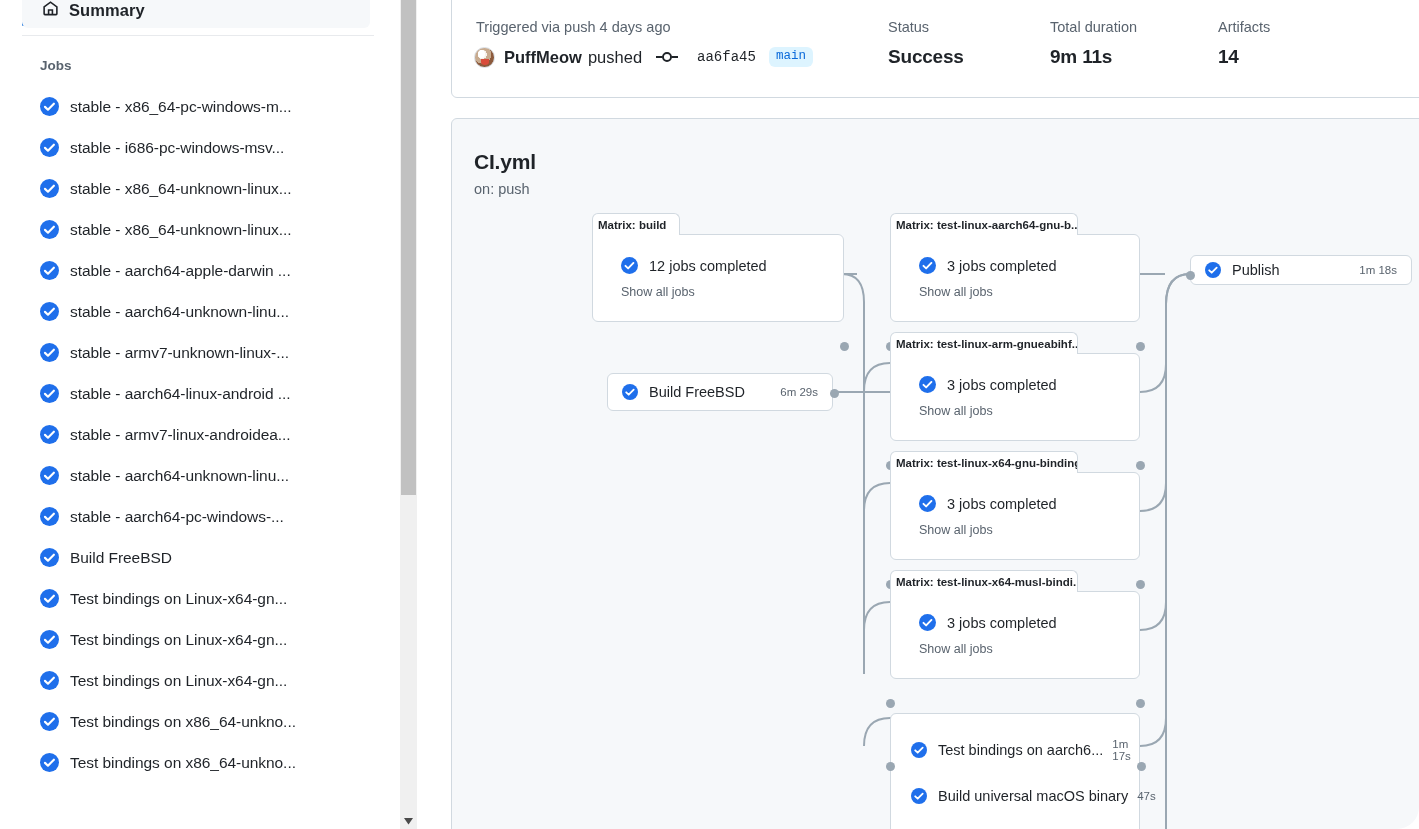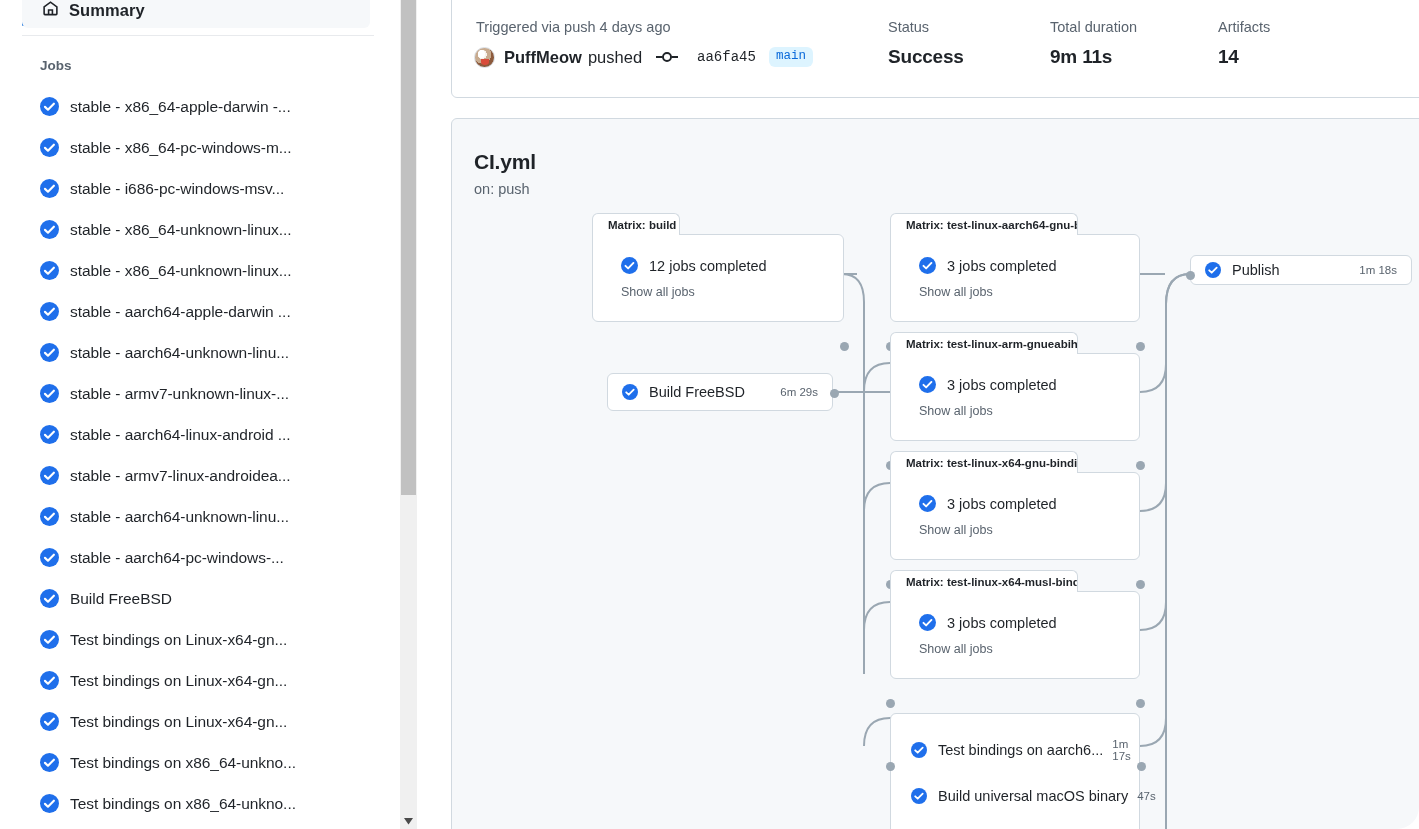--- a/index.html
+++ b/index.html
@@ -174,21 +174,21 @@
 
   .matrix-node { position: absolute; }
   .matrix-tab {
     position: absolute; left: 0; top: 0;
     height: 22px;
     background: #ffffff;
     border: 1px solid #d1d9e0;
     border-bottom: none;
     border-radius: 6px 6px 0 0;
     display: flex; align-items: center;
-    padding: 0 15px;
+    padding: 0 5px;
     font-size: 11.5px; font-weight: 600; color: #1f2328;
     white-space: nowrap; overflow: hidden;
     z-index: 2;
   }
   .matrix-body {
     position: absolute; left: 0; top: 21px;
     background: #ffffff;
     border: 1px solid #d1d9e0;
     border-radius: 0 6px 6px 6px;
     z-index: 1;
@@ -235,29 +235,20 @@
         <svg width="17" height="17" viewBox="0 0 16 16" fill="none" stroke="#1f2328" stroke-width="1.5">
           <path d="M2 6.5 8 2l6 4.5V13a.8.8 0 0 1-.8.8H2.8A.8.8 0 0 1 2 13V6.5Z"></path>
           <path d="M6.2 13.6V9.4h3.6v4.2"></path>
         </svg>
       </span>
       <span class="summary-label">Summary</span>
     </div>
     <div class="divider"></div>
     <div class="jobs-heading">Jobs</div>
     <div id="joblist">
-        <div class="job-row">
-          <span>
-            <svg class="chk" width="19" height="19" viewBox="0 0 16 16">
-              <circle cx="8" cy="8" r="8" fill="#1f6feb"></circle>
-              <path d="M4.2 8.3l2.5 2.4 5-5.1" stroke="#fff" stroke-width="1.8" fill="none" stroke-linecap="round" stroke-linejoin="round"></path>
-            </svg>
-          </span>
-          <span class="job-label">stable - x86_64-apple-darwin -...</span>
-        </div>
         <div class="job-row">
           <span>
             <svg class="chk" width="19" height="19" viewBox="0 0 16 16">
               <circle cx="8" cy="8" r="8" fill="#1f6feb"></circle>
               <path d="M4.2 8.3l2.5 2.4 5-5.1" stroke="#fff" stroke-width="1.8" fill="none" stroke-linecap="round" stroke-linejoin="round"></path>
             </svg>
           </span>
           <span class="job-label">stable - x86_64-pc-windows-m...</span>
         </div>
         <div class="job-row">

